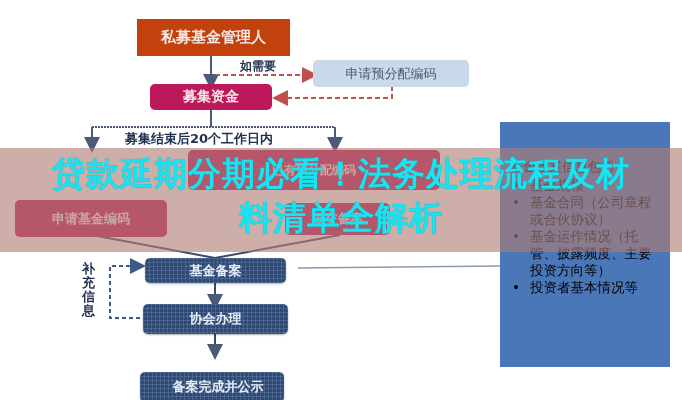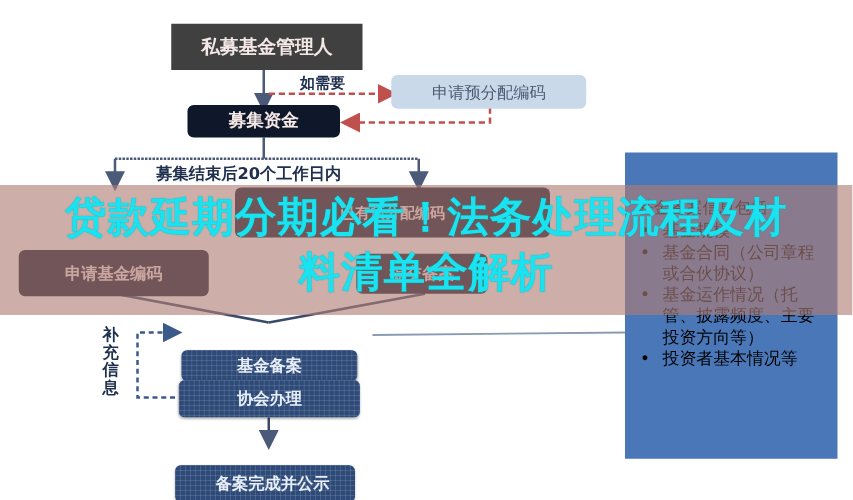--- a/index.html
+++ b/index.html
@@ -6,22 +6,22 @@
   body {
     width: 682px; height: 400px; position: relative; overflow: hidden;
     background: #ffffff;
     font-family: "DejaVu Sans", "Liberation Sans", sans-serif;
   }
   .abs { position: absolute; }
   .box {
     position: absolute; display: flex; align-items: center; justify-content: center;
     color: #f4e9e6; font-weight: bold; box-sizing: border-box;
   }
-  .red { background: #404040; }
-  .red-rounded { background: #0f172a; border-radius: 5px; }
+  .red { background: #c2410c; }
+  .red-rounded { background: #be185d; border-radius: 5px; }
   .light { background: #c9d9ea; color: #4a5a74; border-radius: 5px; font-weight: normal; }
   .navy {
     background-color: #2e4a78;
     background-image:
       linear-gradient(rgba(255,255,255,0.12) 1px, transparent 1px),
       linear-gradient(90deg, rgba(255,255,255,0.12) 1px, transparent 1px);
     background-size: 4px 4px;
     border-radius: 5px; color: #e8eef8;
     box-shadow: 0 1px 2px rgba(0,0,0,0.3);
   }
@@ -96,21 +96,21 @@
 <div class="abs label-bold" style="left:125px;top:130px;font-size:13px;">募集结束后20个工作日内</div>
 
 <div class="box red-rounded" style="left:188px;top:150px;width:252px;height:40px;font-size:12px;flex-direction:column;line-height:15px;">
   <span>已有预分配编码</span>
 </div>
 
 <div class="box red-rounded" style="left:15px;top:200px;width:152px;height:37px;font-size:13px;">申请基金编码</div>
 
 <div class="box red-rounded" style="left:285px;top:203px;width:105px;height:32px;font-size:13px;">提交备案</div>
 
-<div class="box navy" style="left:145px;top:258px;width:141px;height:25px;font-size:13px;margin-top:22px;">基金备案</div>
+<div class="box navy" style="left:145px;top:258px;width:141px;height:25px;font-size:13px;">基金备案</div>
 
 <div class="box navy" style="left:143px;top:304px;width:145px;height:30px;font-size:13px;">协会办理</div>
 
 <div class="box navy" style="left:140px;top:372px;width:144px;height:30px;font-size:13px;padding-left:12px;">备案完成并公示</div>
 
 <div class="abs label-bold" style="left:82px;top:262px;width:16px;font-size:13px;line-height:14px;word-break:break-all;">补充信息</div>
 
 <div class="panel">
   <div class="head">基金备案信息包括：</div>
   <ul>

